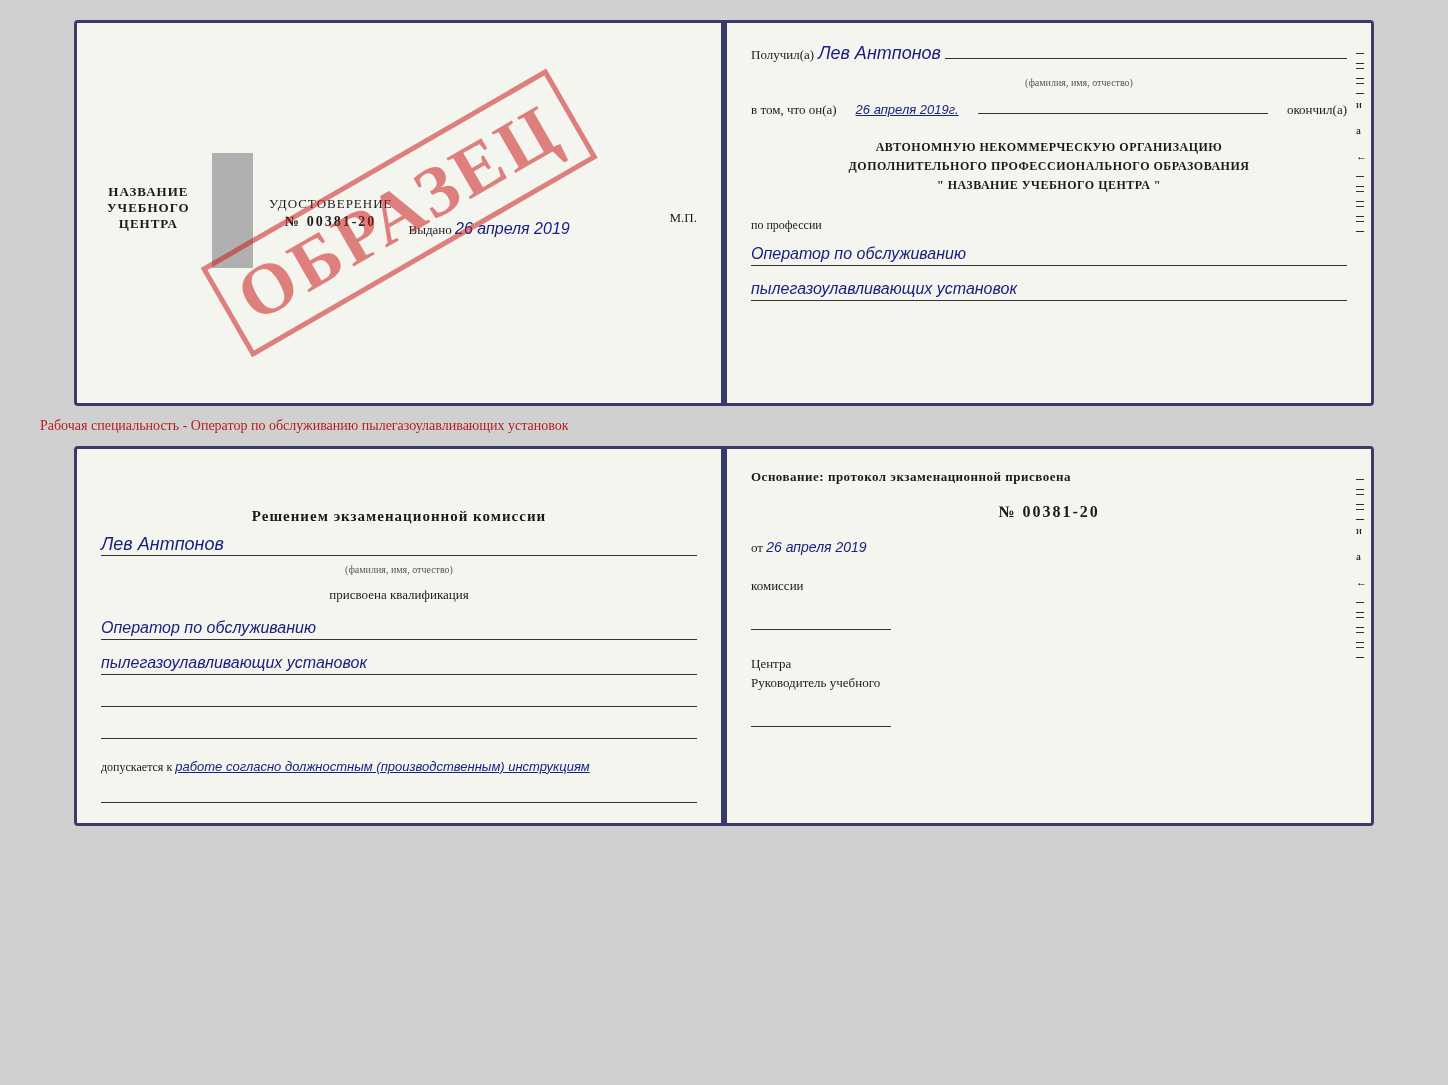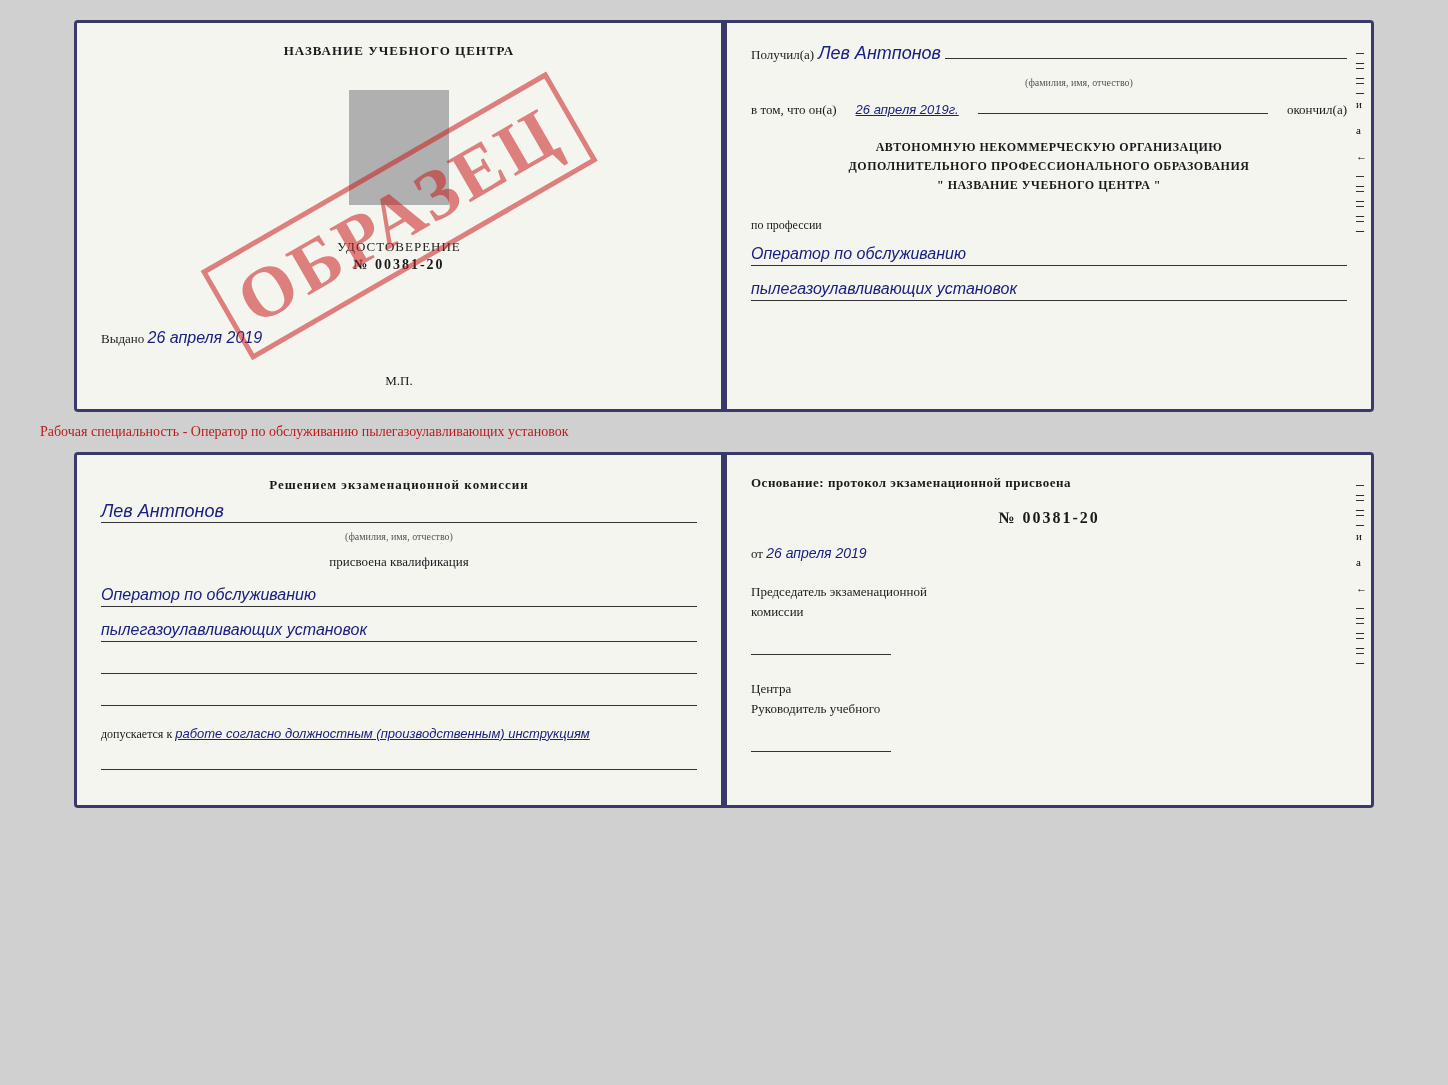--- a/index.html
+++ b/index.html
@@ -41,21 +41,20 @@
       min-height: 380px;
     }
 
     .cert-page-left {
       border-right: 6px solid #3a3a6a;
     }
 
     
     .cert-left-content {
       display: flex;
-      flex-direction: column;
       align-items: center;
       height: 100%;
       gap: 16px;
     }
 
     .cert-school-name {
       font-size: 13px;
       font-weight: bold;
       letter-spacing: 1px;
       text-align: center;
@@ -262,26 +261,27 @@
     }
 
     
     .qual-left-content {
       display: flex;
       flex-direction: column;
       gap: 6px;
     }
 
     .qual-commission-text {
-      font-size: 13px;
+      font-size: 15px;
       font-weight: bold;
       letter-spacing: 1px;
       text-align: center;
       color: #1a1a1a;
       line-height: 1.5;
+      margin-top: 36px;
     }
 
     .qual-name-handwritten {
       font-family: 'Segoe UI', cursive, sans-serif;
       font-size: 18px;
       color: #1a2080;
       font-style: italic;
       margin: 4px 0;
     }
 
@@ -511,21 +511,20 @@
         <div class="qual-basis-text">Основание: протокол экзаменационной присвоена</div>
 
         <div class="qual-protocol-number">№ 00381-20</div>
 
         <div class="qual-from-date">
           <span>от</span>
           <span class="qual-from-date-handwritten">26 апреля 2019</span>
         </div>
 
         <div class="qual-chairman-text">
-          <div>Председатель экзаменационной</div>
           <div>комиссии</div>
         </div>
         <div class="qual-signature-line"></div>
 
         <div class="qual-director-text">
           <div>Центра</div>
           <div>Руководитель учебного</div>
         </div>
         <div class="qual-signature-line"></div>
       </div>

